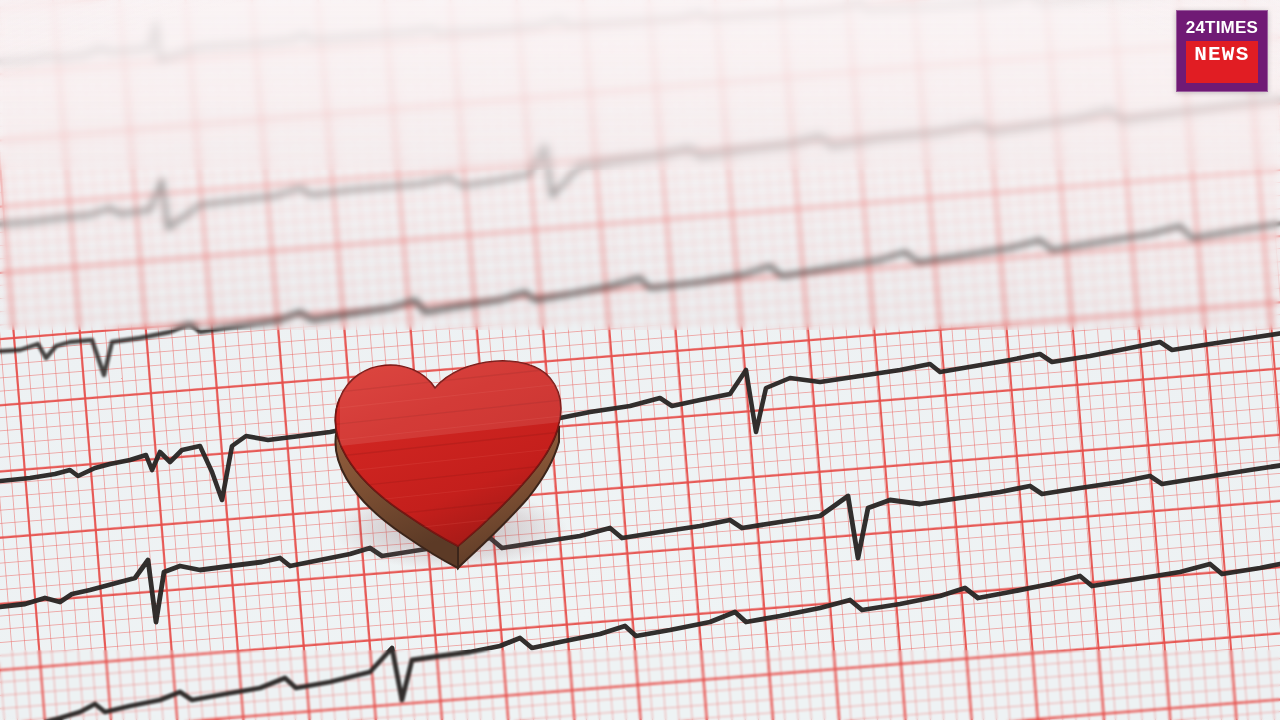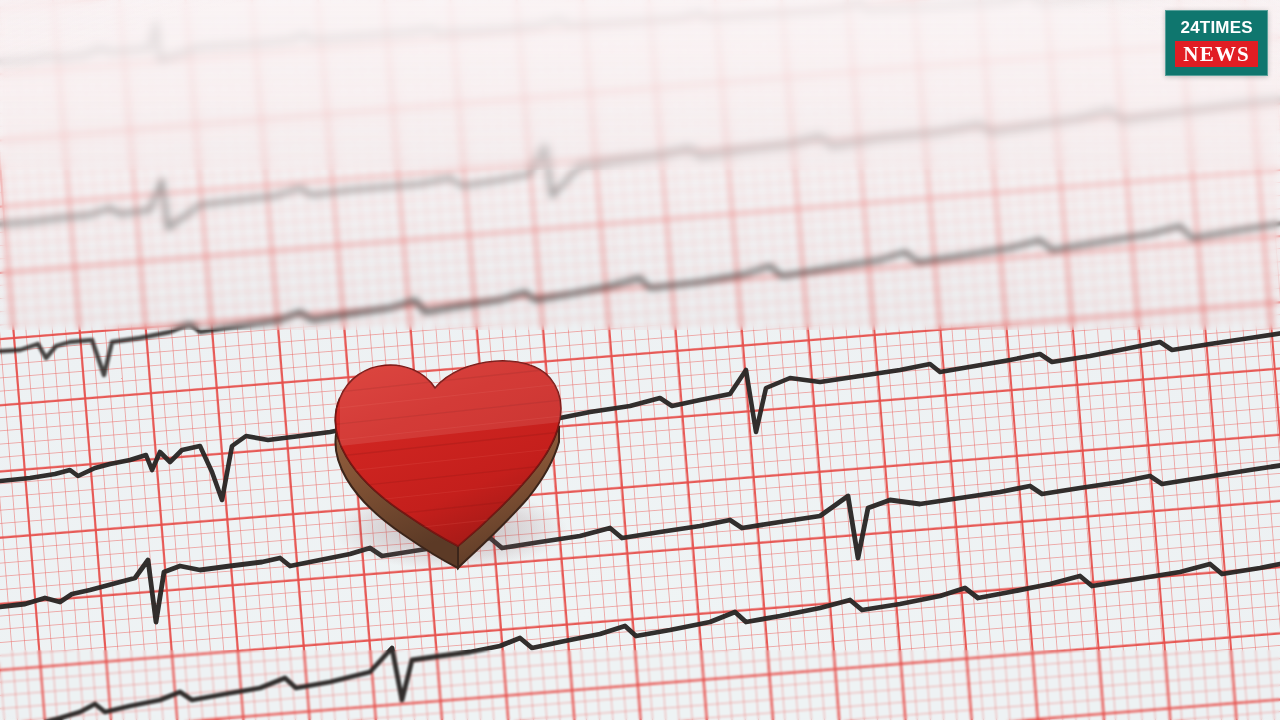--- a/index.html
+++ b/index.html
@@ -72,33 +72,33 @@
   .tr-semi{filter:blur(1.0px);opacity:.86;}
   .tr-sharp{filter:blur(0.35px);opacity:.96;}
 
   
   .heart-wrap{position:absolute;left:300px;top:350px;width:300px;height:230px;}
   .heart-wrap svg{width:300px;height:230px;overflow:visible;}
 
   
   .logo{
     position:absolute;right:12px;top:10px;
-    background:#0f766e;
+    background:#701a75;
     padding:7px 9px 8px 9px;
     border:1px solid rgba(255,255,255,.30);
     box-shadow:0 1px 5px rgba(0,0,0,.22);
   }
   .logo .l1{
     color:#ffffff;font-weight:bold;font-size:17px;letter-spacing:.2px;
     line-height:19px;text-align:center;font-family:"Liberation Sans",sans-serif;
   }
   .logo .l2{
     margin-top:4px;background:#e11d23;color:#ffffff;font-weight:bold;
     font-size:21px;line-height:25px;letter-spacing:1.2px;text-align:center;
-    padding:1px 8px 0 8px;font-family:Liberation Serif, serif;
+    padding:1px 8px 16px 8px;font-family:Liberation Mono, monospace;
   }
 </style>
 </head>
 <body>
 
 <div id="stage">
 
   <div class="paper">
     <div class="paper-base"></div>
     <div class="tilt">

